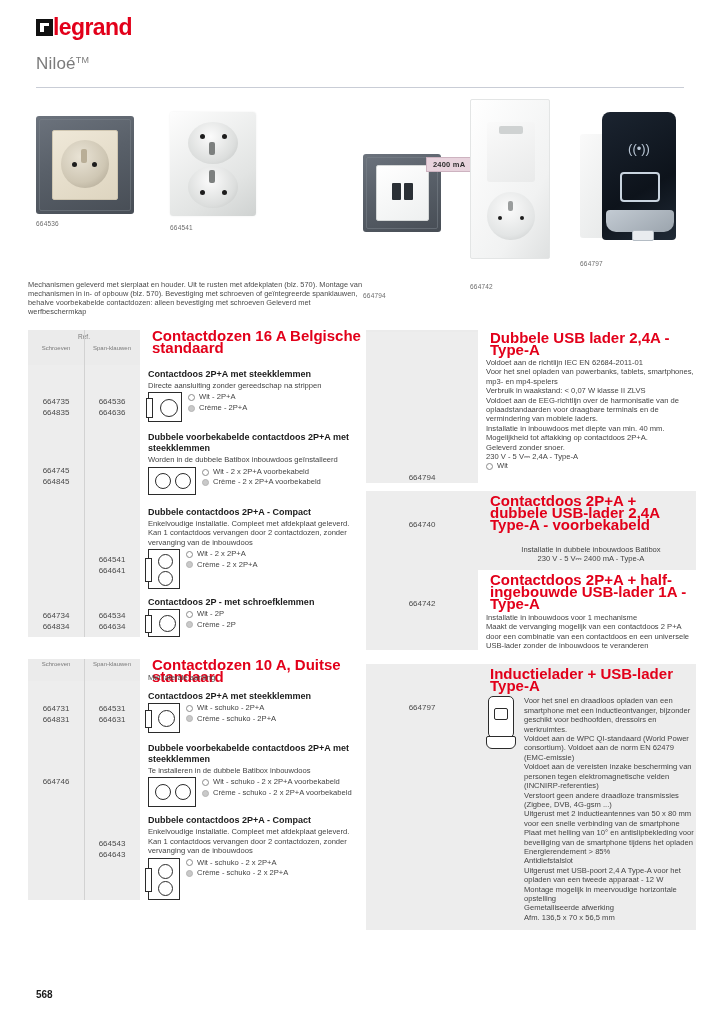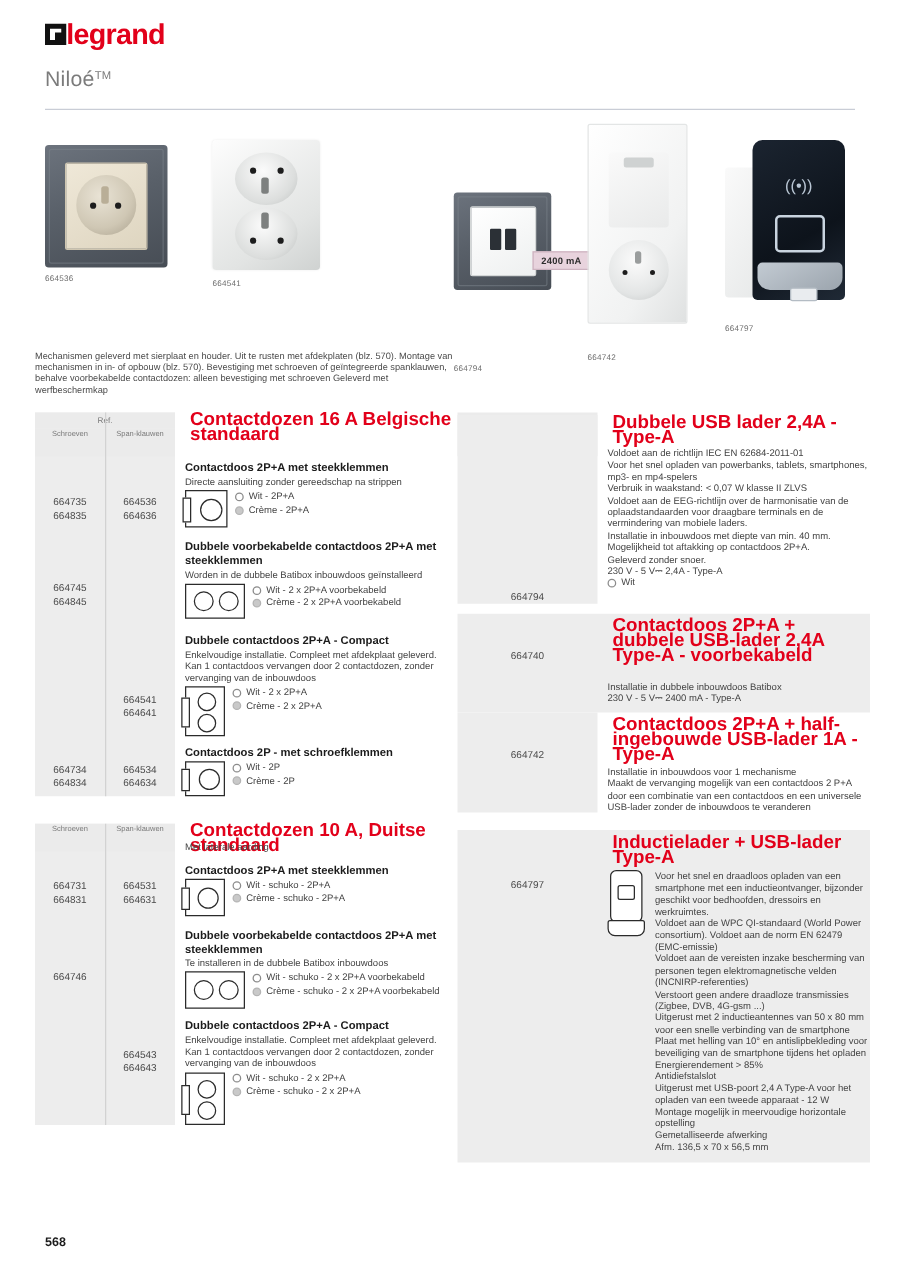--- a/index.html
+++ b/index.html
@@ -204,21 +204,21 @@
   </div>
 
   <div class="photo" style="left:363px; top:60px;">
     <div class="frame-plate" style="width:78px;height:78px;">
       <div class="inner-sq" style="left:13px;top:11px;width:53px;height:56px;background:linear-gradient(150deg,#ffffff,#eef0f0);border:1px solid #d4d7d7;"></div>
       <div style="position:absolute;left:29px;top:29px;width:9px;height:17px;background:#2b3036;border-radius:1px;"></div>
       <div style="position:absolute;left:41px;top:29px;width:9px;height:17px;background:#2b3036;border-radius:1px;"></div>
     </div>
     <div class="cap" style="margin-top:60px;">664794</div>
   </div>
-  <div class="badge-2400" style="left:426px; top:63px;margin-top:44px;">2400 mA</div>
+  <div class="badge-2400" style="left:426px; top:63px;">2400 mA</div>
 
   <div class="photo" style="left:470px; top:5px;">
     <div style="width:80px;height:160px;background:linear-gradient(120deg,#ffffff,#f1f2f2 70%,#dfe1e1);border:1px solid #e3e5e5;border-radius:2px;position:relative;">
       <div style="position:absolute;left:16px;top:22px;width:48px;height:60px;background:linear-gradient(150deg,#fafafa,#e9eaea);border-radius:3px;"></div>
       <div style="position:absolute;left:28px;top:26px;width:24px;height:8px;background:#cfd2d2;border-radius:2px;"></div>
       <div class="socket-hole" style="left:16px;top:92px;width:48px;height:48px;background:radial-gradient(circle at 45% 35%,#fbfbfb,#e3e5e5 65%,#c4c7c7);"></div>
       <div class="pin" style="left:27px;top:116px;width:4px;height:4px;"></div>
       <div class="pin" style="left:49px;top:116px;width:4px;height:4px;"></div>
       <div style="position:absolute;left:37px;top:101px;width:5px;height:10px;background:#9a9d9d;border-radius:2px;"></div>
     </div>
@@ -520,21 +520,21 @@
     </div>
 
     <div class="row" style="margin-top:8px;background:#ededed;padding-bottom:6px;">
       <div class="refs">
         <div>
           <div class="refnum" style="margin-top:28px;">664740</div>
         </div>
       </div>
       <div class="content" style="padding-top:4px;">
         <div class="sec-title">Contactdoos 2P+A + dubbele USB-lader 2,4A Type-A - voorbekabeld</div>
-        <div class="body-txt" style="white-space:pre-line;margin-top:14px;">Installatie in dubbele inbouwdoos Batibox
+        <div class="body-txt" style="white-space:pre-line;margin-top:14px;text-align:center;">Installatie in dubbele inbouwdoos Batibox
 230 V - 5 V⎓ 2400 mA - Type-A</div>
       </div>
     </div>
 
     <div class="row" style="margin-top:0;padding-bottom:6px;">
       <div class="refs" style="background:#ededed;">
         <div>
           <div class="refnum" style="margin-top:28px;">664742</div>
         </div>
       </div>

